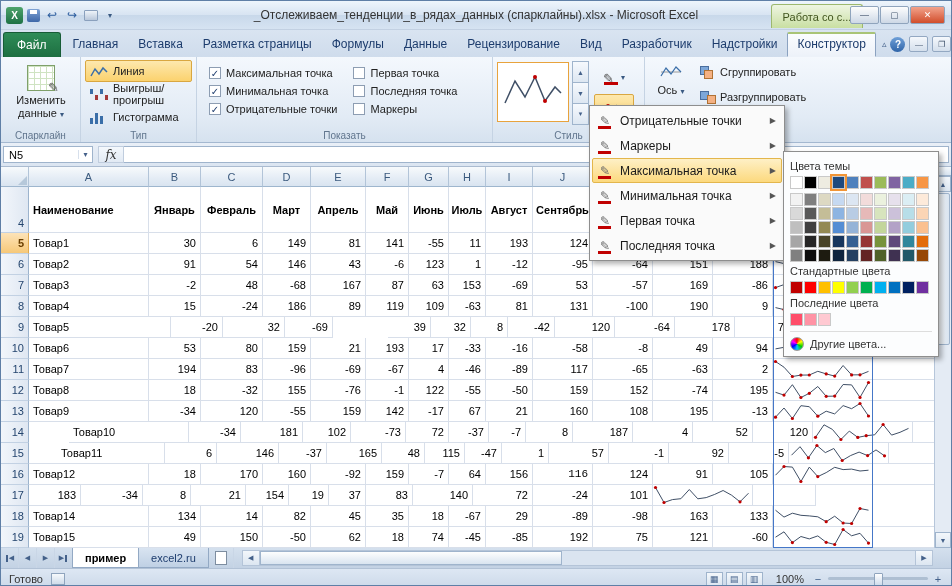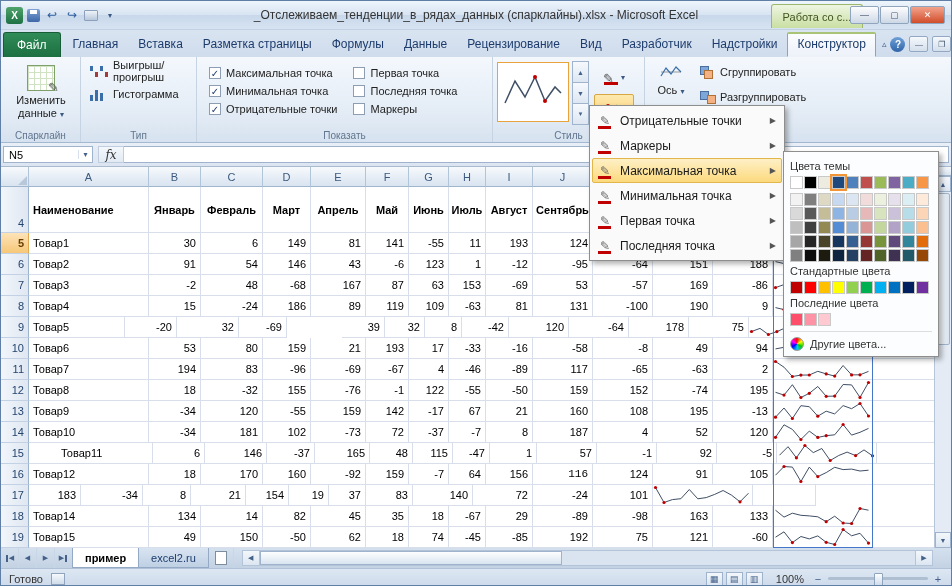--- a/index.html
+++ b/index.html
@@ -240,20 +240,26 @@
         <span class="bicon">
             <span class="bpen">✎</span>
           </span>
         <span class="blab"><span>Изменить данные</span>
           <span class="smallcaret">▾</span></span>
       </div>
       <div class="glabel">Спарклайн</div>
     </div>
 
     <div class="rgroup g2">
+      <div class="typebtn sel">
+        <svg class="tico" viewBox="0 0 18 13">
+            <polyline points="1,11 5,4 9,9 13,3 17,7" fill="none" stroke="#3a6ea8" stroke-width="1.5"></polyline>
+          </svg>
+        <span>Линия</span>
+      </div>
       <div class="typebtn">
         <span class="tico wl">
             <i></i>
             <i class="dn"></i>
             <i></i>
             <i class="dn"></i>
           </span>
         <span>Выигрыш/проигрыш</span>
       </div>
       <div class="typebtn">
@@ -496,21 +502,21 @@
               <circle cx="11.0" cy="13.6" r="1.6" fill="#C00000"></circle>
               <circle cx="53.2" cy="15.6" r="1.6" fill="#C00000"></circle>
               <circle cx="78.6" cy="17.5" r="1.6" fill="#C00000"></circle>
               <circle cx="87.0" cy="2.5" r="1.6" fill="#C00000"></circle>
             </svg>
           </div>
           <div class="c" style="width: 63px;"></div>
         </div>
         <div class="row">
           <div class="c rh" style="width: 28px;">9</div>
-          <div class="c name" style="width: 96px;">Товар5</div>
+          <div class="c name" style="width: 142px;">Товар5</div>
           <div class="c num" style="width: 52px;">-20</div>
           <div class="c num" style="width: 62px;">32</div>
           <div class="c num" style="width: 48px;">-69</div>
           <div class="c num" style="width: 55px; margin-top: 46px;">-22</div>
           <div class="c num" style="width: 43px;">39</div>
           <div class="c num" style="width: 40px;">32</div>
           <div class="c num" style="width: 37px;">8</div>
           <div class="c num" style="width: 47px;">-42</div>
           <div class="c num" style="width: 60px;">120</div>
           <div class="c num" style="width: 60px;">-64</div>
@@ -637,21 +643,21 @@
               <circle cx="19.4" cy="17.5" r="1.6" fill="#C00000"></circle>
               <circle cx="44.8" cy="15.2" r="1.6" fill="#C00000"></circle>
               <circle cx="87.0" cy="2.5" r="1.6" fill="#C00000"></circle>
               <circle cx="95.5" cy="15.0" r="1.6" fill="#C00000"></circle>
             </svg>
           </div>
           <div class="c" style="width: 63px;"></div>
         </div>
         <div class="row">
           <div class="c rh" style="width: 28px;">14</div>
-          <div class="c name" style="width: 120px;">Товар10</div>
+          <div class="c name" style="width: 120px; margin-left: 40px;">Товар10</div>
           <div class="c num" style="width: 52px;">-34</div>
           <div class="c num" style="width: 62px;">181</div>
           <div class="c num" style="width: 48px;">102</div>
           <div class="c num" style="width: 55px;">-73</div>
           <div class="c num" style="width: 43px;">72</div>
           <div class="c num" style="width: 40px;">-37</div>
           <div class="c num" style="width: 37px;">-7</div>
           <div class="c num" style="width: 47px;">8</div>
           <div class="c num" style="width: 60px;">187</div>
           <div class="c num" style="width: 60px;">4</div>
@@ -664,21 +670,21 @@
               <circle cx="27.9" cy="17.5" r="1.6" fill="#C00000"></circle>
               <circle cx="44.8" cy="15.4" r="1.6" fill="#C00000"></circle>
               <circle cx="53.2" cy="13.7" r="1.6" fill="#C00000"></circle>
               <circle cx="70.1" cy="2.5" r="1.6" fill="#C00000"></circle>
             </svg>
           </div>
           <div class="c" style="width: 63px;"></div>
         </div>
         <div class="row">
           <div class="c rh" style="width: 28px;">15</div>
-          <div class="c name" style="width: 124px; padding-left: 32px;">Товар11</div>
+          <div class="c name" style="width: 136px; padding-left: 32px;">Товар11</div>
           <div class="c num" style="width: 52px;">6</div>
           <div class="c num" style="width: 62px;">146</div>
           <div class="c num" style="width: 48px;">-37</div>
           <div class="c num" style="width: 55px;">165</div>
           <div class="c num" style="width: 43px;">48</div>
           <div class="c num" style="width: 40px;">115</div>
           <div class="c num" style="width: 37px;">-47</div>
           <div class="c num" style="width: 47px;">1</div>
           <div class="c num" style="width: 60px;">57</div>
           <div class="c num" style="width: 60px;">-1</div>

